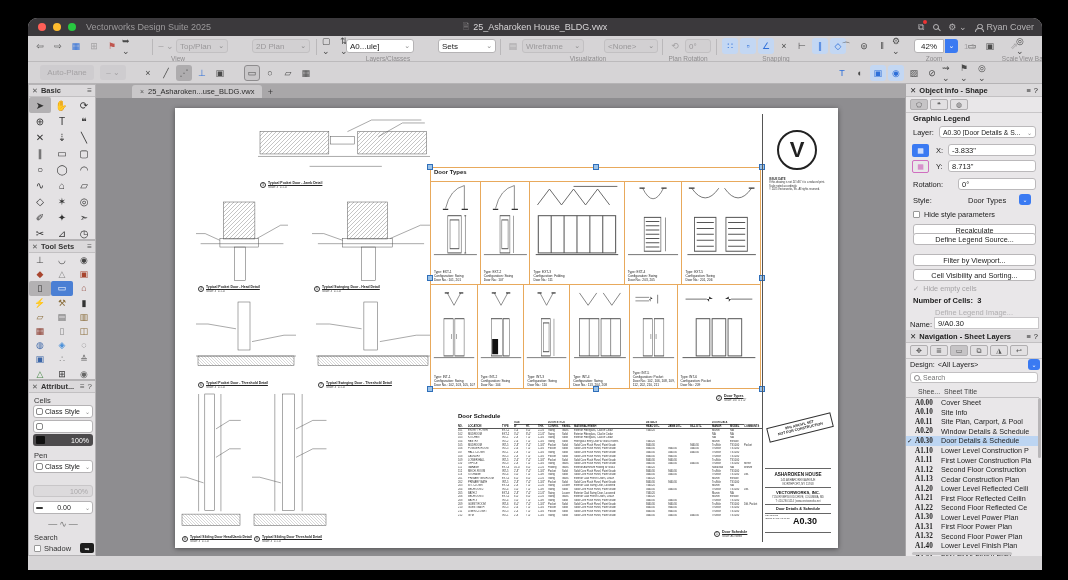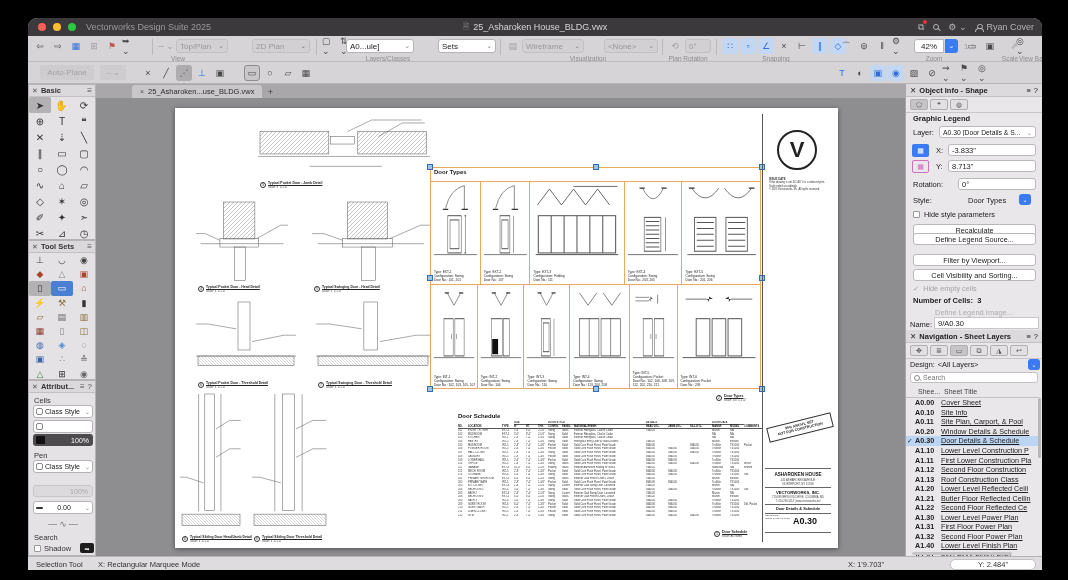--- a/index.html
+++ b/index.html
@@ -120,22 +120,22 @@
   .rp-head { height:13px; background:#dcdadc; border-bottom:1px solid #c2c0c2; display:flex; align-items:center; padding:0 4px; gap:3px; font-size:7.5px; color:#222; }
   .rp-head .ttl { flex:1; font-weight:bold; white-space:nowrap; overflow:hidden;}
   .rp-tabs { display:flex; gap:2px; padding:2px 4px; border-bottom:1px solid #c8c6c8; }
   .rp-tab { width:18px; height:11px; border:1px solid #b0aeb0; border-radius:2px; background:#e2e0e2; display:flex; align-items:center; justify-content:center; font-size:7px; color:#555; }
   .rp-tab.sel { background:#c6c4c6; }
   .oi-row { position:absolute; left:0; width:100%; font-size:7.5px; color:#222; }
   .oi-field { position:absolute; height:12px; background:#fff; border:1px solid #bbb9bb; border-radius:3px; font-size:7.5px; color:#222; display:flex; align-items:center; padding:0 3px; }
   .oi-btn { position:absolute; left:7px; width:123px; height:12px; background:#fff; border:1px solid #b9b7b9; border-radius:3px; font-size:7.3px; color:#222; display:flex; align-items:center; justify-content:center; }
   .blue-chev { background:#3a7af2; color:#fff; border-radius:3px; width:12px; height:11px; display:inline-flex; align-items:center; justify-content:center; font-size:6px; }
   .nav-row { display:flex; height:9.55px; align-items:center; font-size:7.2px; color:#222; padding-left:4px; }
-  .nav-row .num { width:26px; font-weight:bold; flex:none; }
-  .nav-row .t { white-space:nowrap; overflow:hidden; flex:1;text-decoration:underline; }
+  .nav-row .num { width:26px; font-weight:bold; flex:none;font-family:Liberation Serif, serif; }
+  .nav-row .t { white-space:nowrap; overflow:hidden; flex:1; }
   .nav-row.sel { background:#bcd5f2; }
   .nav-row .ck { width:8px; flex:none; font-size:6.5px; color:#111; margin-left:-3px;}
   #nav-cols { display:flex; font-size:7px; color:#444; border-bottom:1px solid #c2c0c2; padding:2px 0 2px 12px; }
   #nav-cols .c1 { width:26px; }
   #search-box { position:absolute; left:4px; width:128px; height:11px; background:#fff; border:1px solid #c2c0c2; border-radius:3px; display:flex; align-items:center; gap:3px; padding:0 3px; }
   #search-box input { border:none; outline:none; font-size:7px; width:100px; color:#333; background:transparent; font-family:"Liberation Sans",sans-serif;}
   .vscroll { position:absolute; right:1px; width:3px; background:#b8b6b8; border-radius:2px; }
 
   
   #statusbar { position:absolute; left:0; top:538px; width:100%; height:14px; background:#dedcde; border-top:1px solid #b5b3b5; font-size:7.5px; color:#333; }
@@ -1446,31 +1446,31 @@
           <span class="t">First Lower Construction Pla</span>
         </div>
         <div class="nav-row">
           <span class="ck"></span>
           <span class="num">A1.12</span>
           <span class="t">Second Floor Construction</span>
         </div>
         <div class="nav-row">
           <span class="ck"></span>
           <span class="num">A1.13</span>
-          <span class="t">Roof Construction Class</span>
+          <span class="t">Cedar Construction Plan</span>
         </div>
         <div class="nav-row">
           <span class="ck"></span>
           <span class="num">A1.20</span>
           <span class="t">Lower Level Reflected Ceili</span>
         </div>
         <div class="nav-row">
           <span class="ck"></span>
           <span class="num">A1.21</span>
-          <span class="t">Butler Floor Reflected Ceilin</span>
+          <span class="t">First Floor Reflected Ceilin</span>
         </div>
         <div class="nav-row">
           <span class="ck"></span>
           <span class="num">A1.22</span>
           <span class="t">Second Floor Reflected Ce</span>
         </div>
         <div class="nav-row">
           <span class="ck"></span>
           <span class="num">A1.30</span>
           <span class="t">Lower Level Power Plan</span>
@@ -1493,22 +1493,14 @@
         <div class="nav-row">
           <span class="ck"></span>
           <span class="num">A1.41</span>
           <span class="t">First Floor Finish Plan</span>
         </div>
       </div>
     <div class="vscroll" style="top:68px;height:60px"></div>
     <div style="position:absolute;bottom:1px;left:6px;width:100px;height:3px;background:#c6c4c6;border-radius:2px"></div>
   </div>
 
-  <div id="statusbar">
-    <span class="seg" style="left:8px">Selection Tool</span>
-    <span class="seg" style="left:70px">X: Rectangular Marquee Mode</span>
-    <span class="seg" style="left:820px">X: 1'9.703"</span>
-    <span id="y-field">
-        <span>Y: 2.484"</span>
-      </span>
-  </div>
 
 </div>
 
 </body></html>

